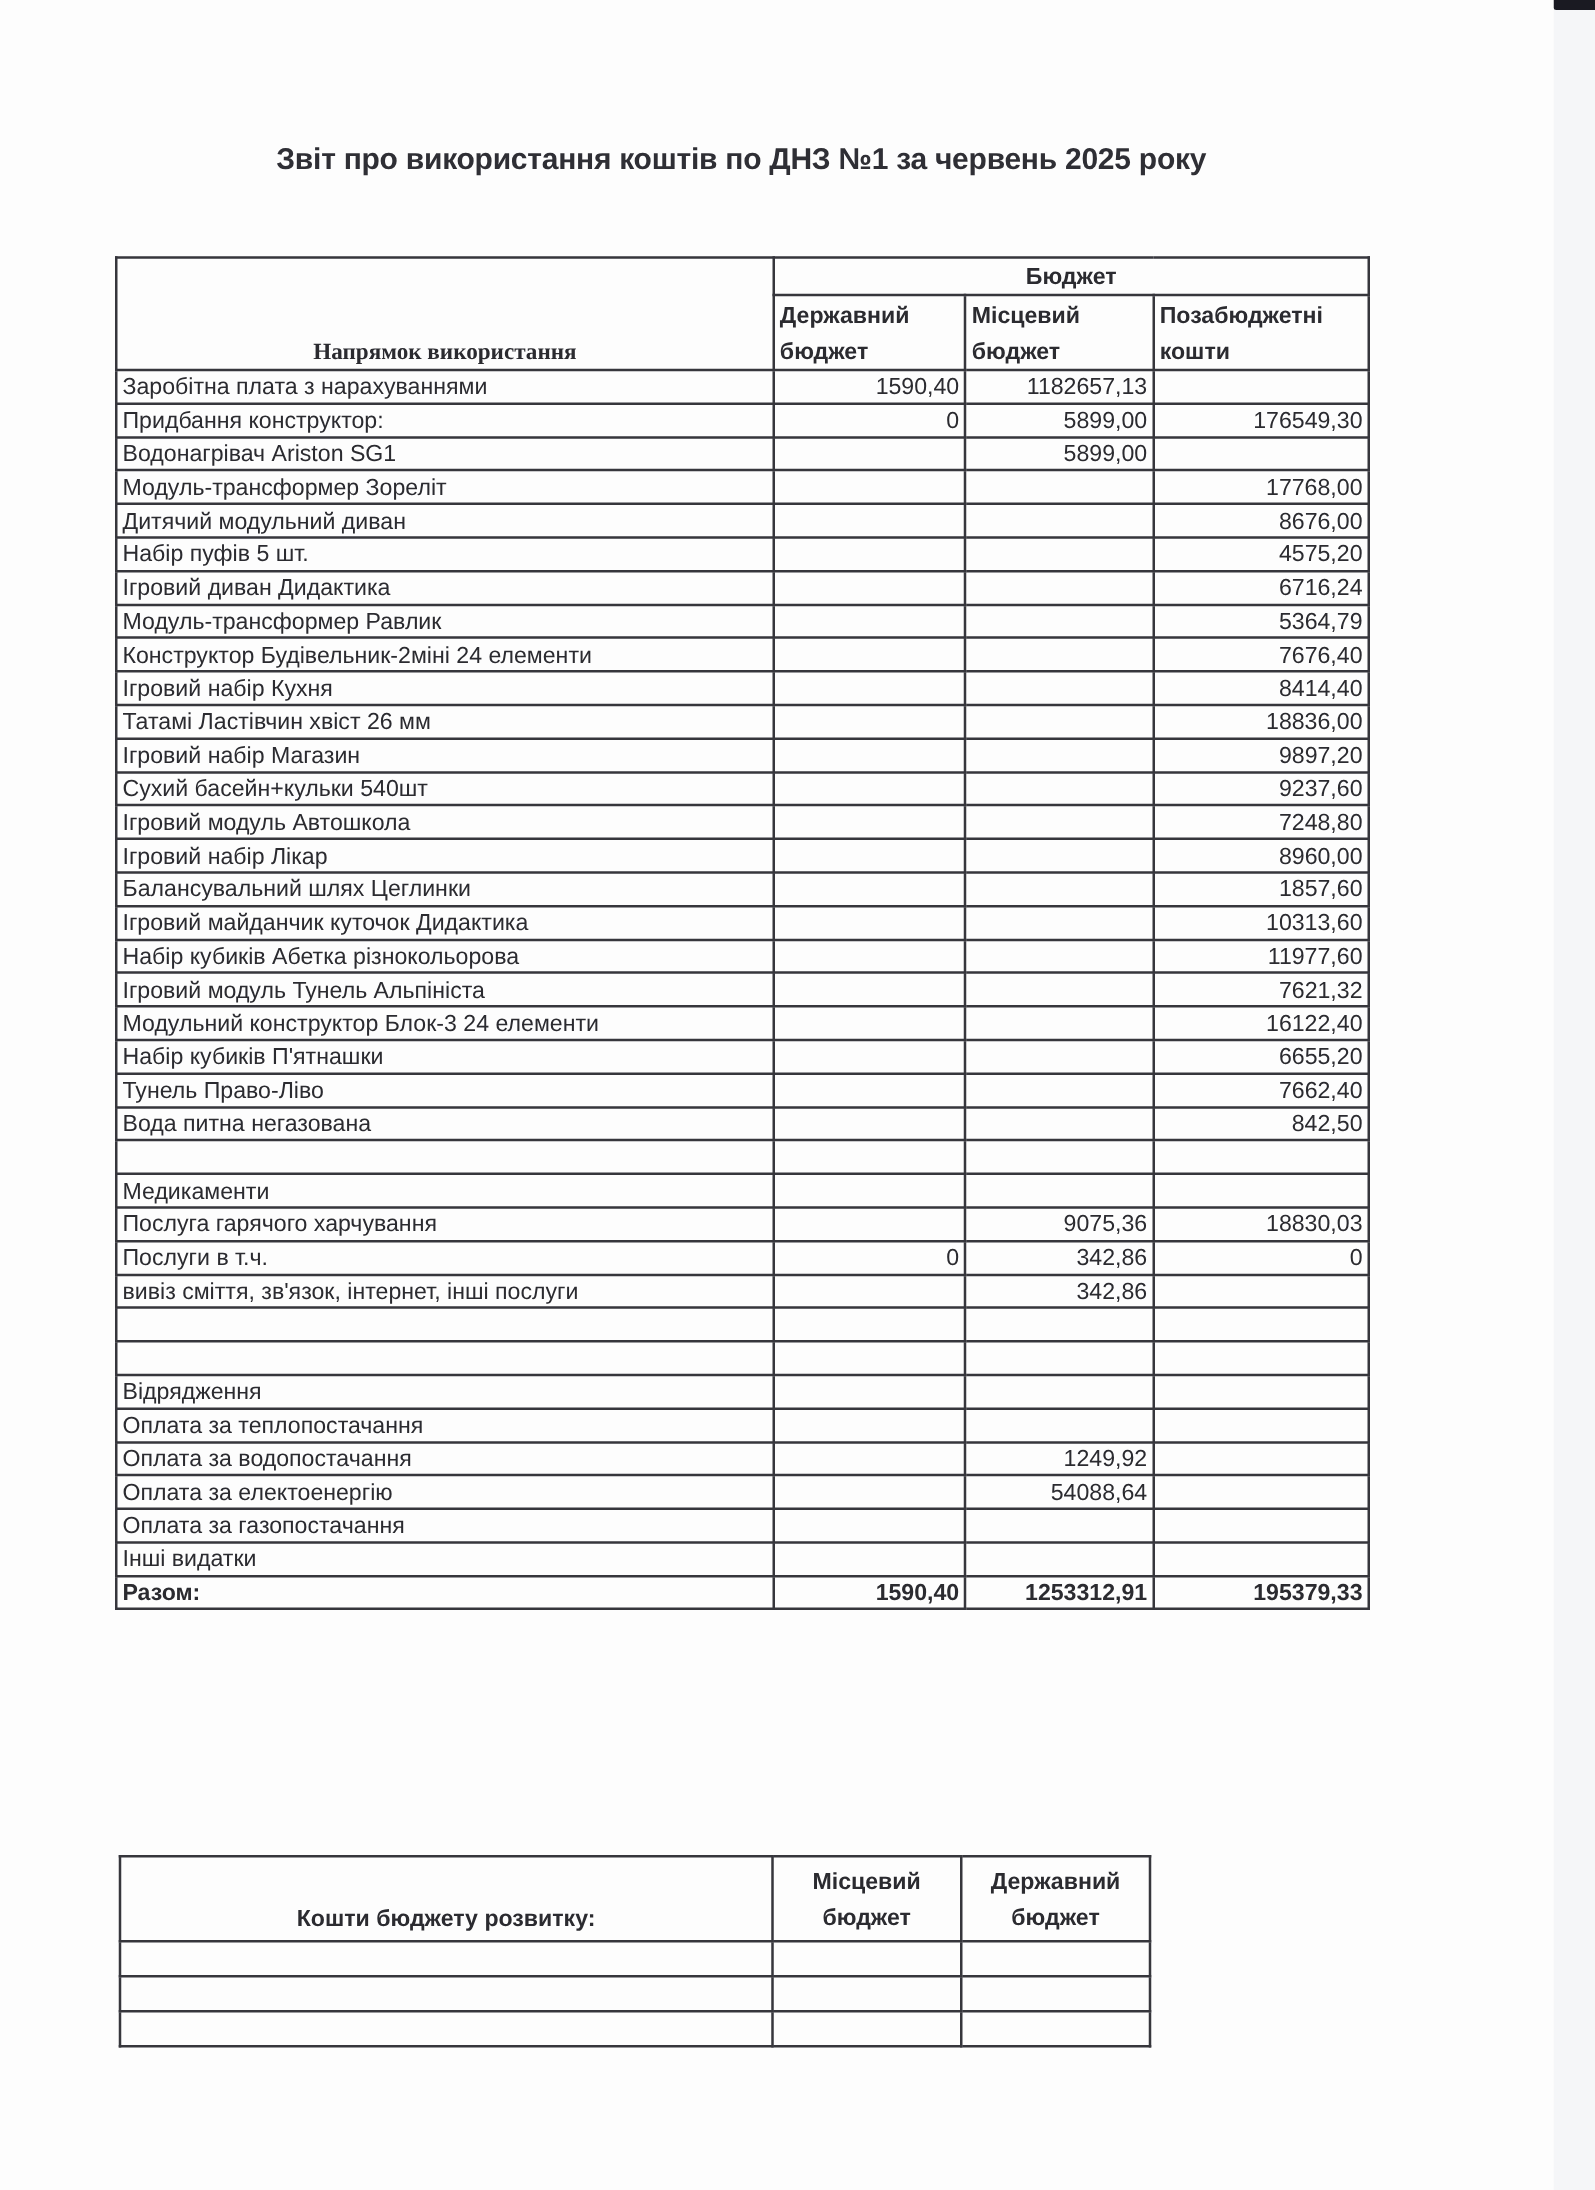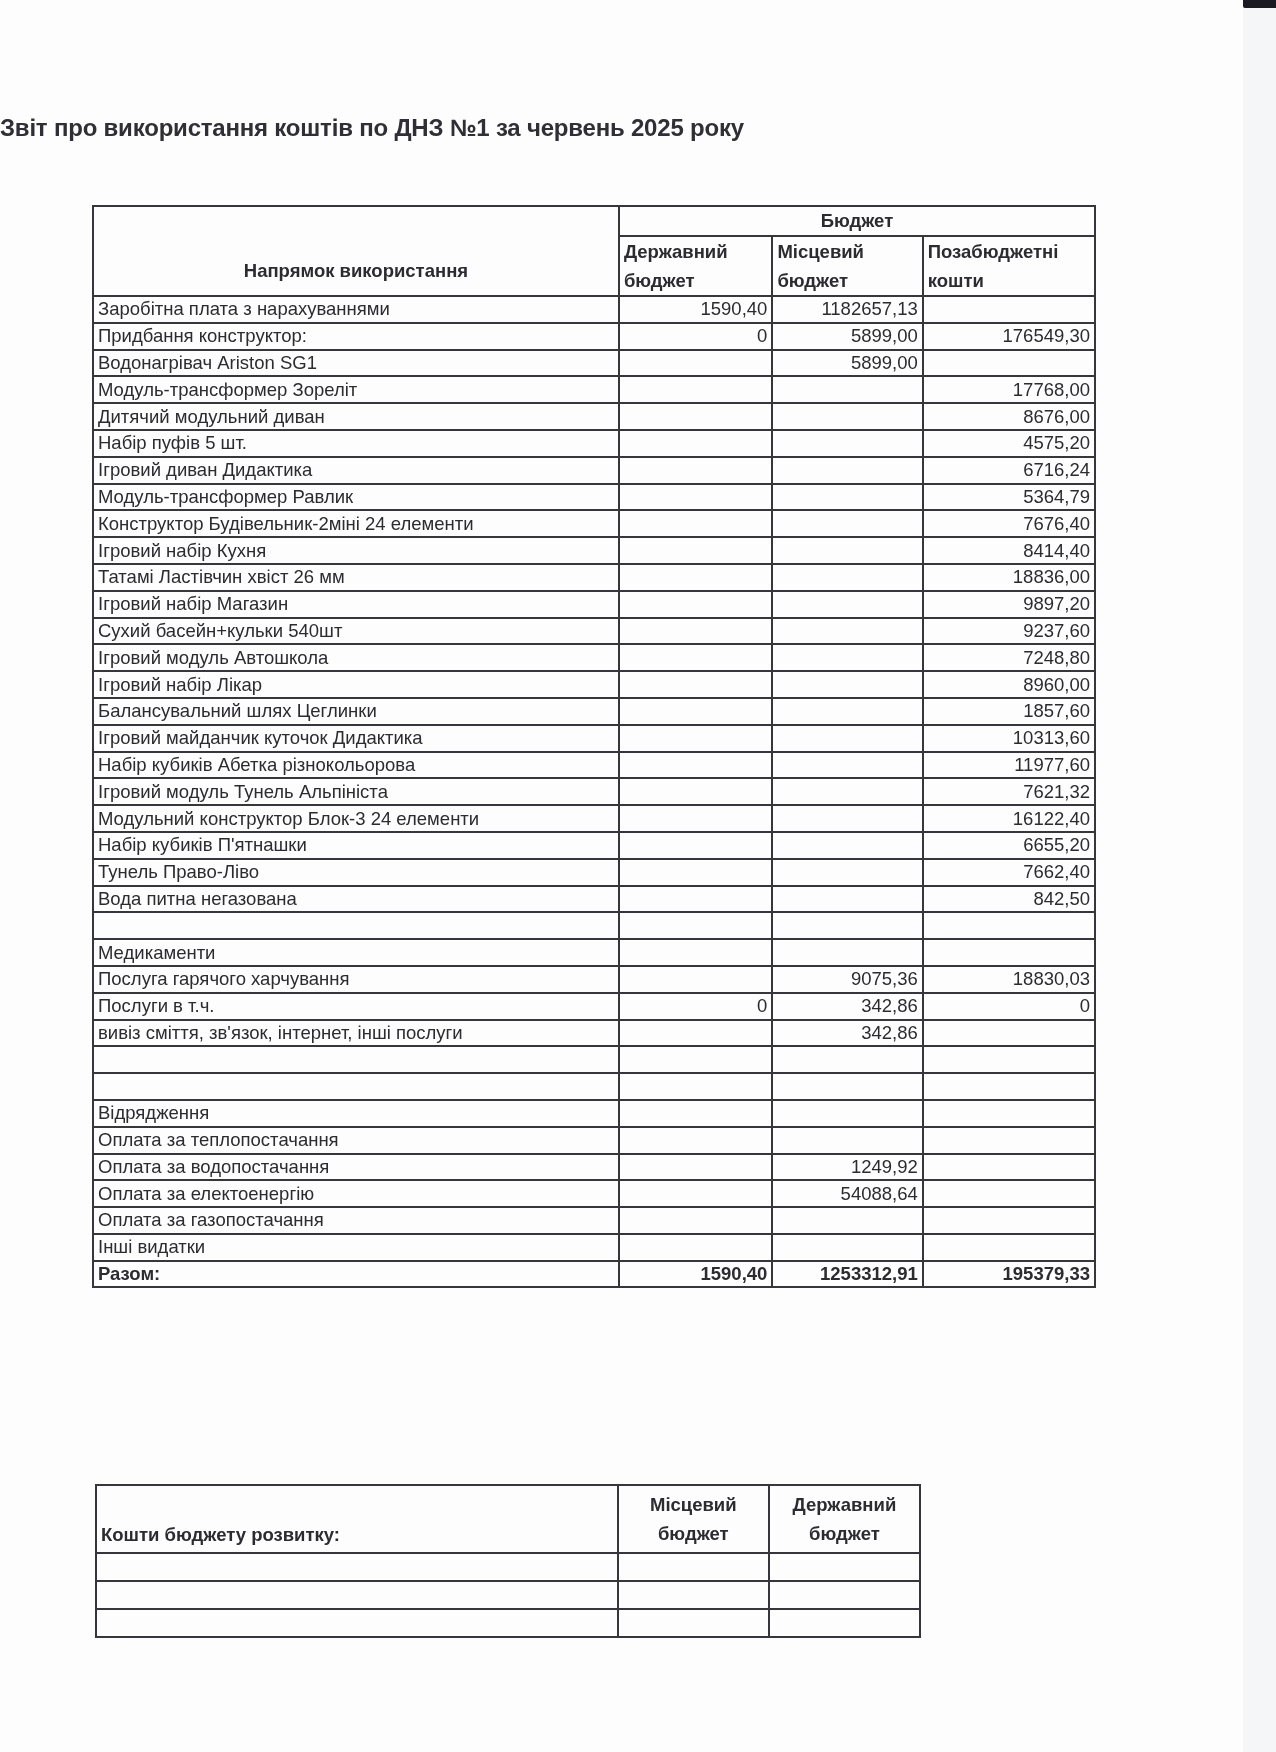--- a/index.html
+++ b/index.html
@@ -3,44 +3,44 @@
 <meta charset="utf-8">
 <style>
   html, body { margin:0; padding:0; }
   body {
     width:1276px; height:1752px; background:#fdfdfd; position:relative; overflow:hidden;
     font-family:"Liberation Sans", sans-serif; color:#2b2b30;
   }
   .edge-strip { position:absolute; left:1243px; top:0; width:33px; height:1752px; background:#f5f6f8; }
   .edge-corner { position:absolute; left:1243px; top:0; width:33px; height:8px; background:#1a1a22; border-bottom-left-radius:2px; }
   .title {
-    position:absolute; left:0; top:114px; width:1186px; 
+    position:absolute; left:0; top:114px; width:1186px; text-align:center;
     font-weight:bold; font-size:24px; color:#2f2f35; letter-spacing:-0.2px;
   }
   table { border-collapse:collapse; position:absolute; table-layout:fixed; }
   td { border:2px solid #36363c; padding:0 4px; font-size:18.5px; height:25px; white-space:nowrap; overflow:hidden; }
   #main { left:92px; top:205px; width:1004px; }
   #main td { height:24.8px; line-height:24px; }
   #main .c0 { width:507px; }
   #main .c1 { width:148px; }
   #main .c2 { width:145px; }
   #main .c3 { width:166px; }
   .num { text-align:right; }
   .hdr { font-weight:bold; }
-  .hdr-label { vertical-align:bottom; text-align:center; padding-bottom:12px; }
+  .hdr-label { vertical-align:bottom; text-align:center; padding-bottom:1px;font-family:Liberation Serif, serif; }
   .hdr-budget { text-align:center; height:28px !important; }
   .hdr-sub { line-height:29px !important; vertical-align:top; }
   .total td { font-weight:bold; }
   #dev { left:95px; top:1484px; width:826px; }
   #dev .c0 { width:504px; }
   #dev .c1 { width:146px; }
   #dev .c2 { width:146px; }
   #dev td { height:26px; }
   #dev .dh { height:60px; font-weight:bold; }
-  #dev .dh-label { vertical-align:bottom; padding-bottom:6px; }
+  #dev .dh-label { vertical-align:bottom; padding-bottom:6px;text-align:center; }
   #dev .dh-col { text-align:center; line-height:29px; white-space:normal; }
 </style>
 </head>
 <body>
 
 <div class="edge-strip"></div>
 <div class="edge-corner"></div>
 
 <div class="title">Звіт про використання коштів по ДНЗ №1 за червень 2025 року</div>
 

